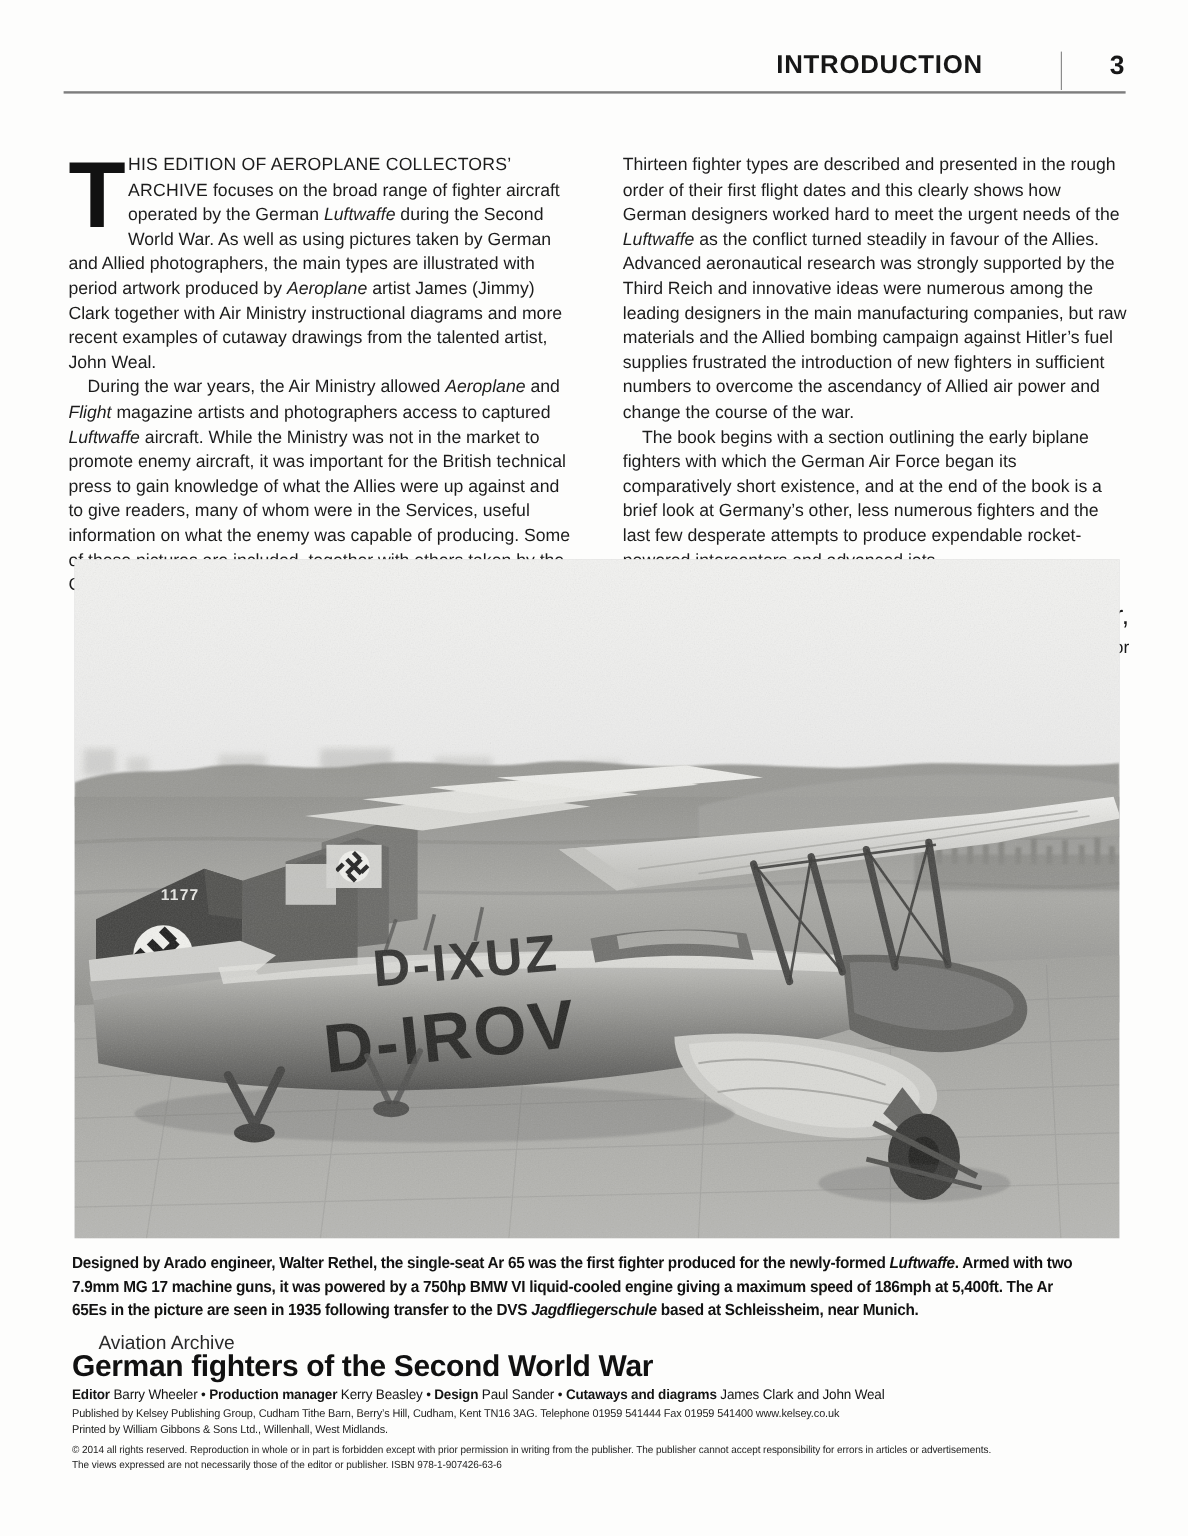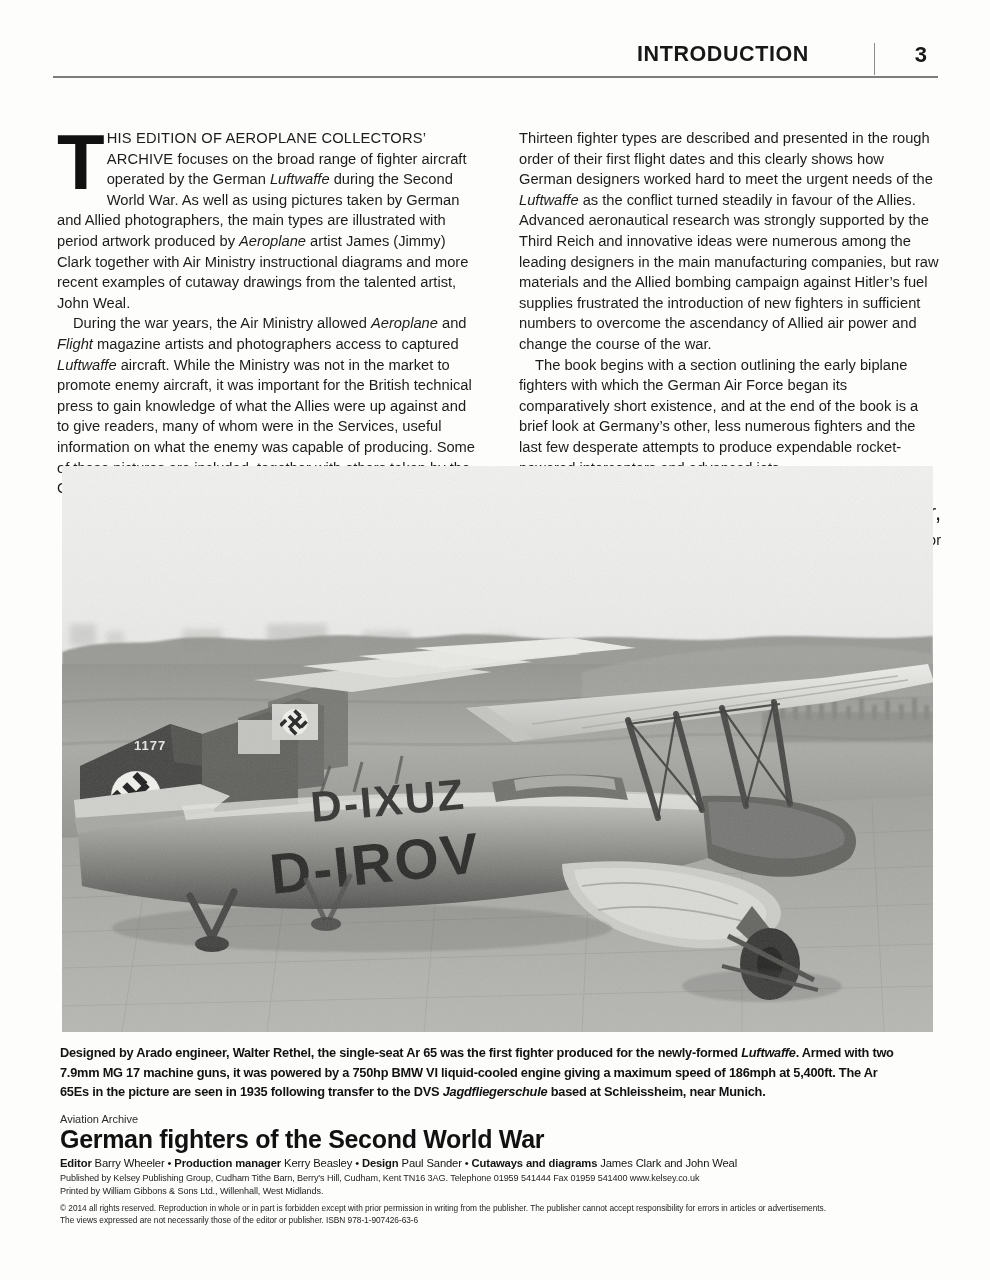--- a/index.html
+++ b/index.html
@@ -18,21 +18,21 @@
 
   .page {
     position: absolute;
     inset: 0;
     background: #fdfdfc;
   }
 
   
   .runhead {
     position: absolute;
-    left: 43px;
+    left: 53px;
     top: 42px;
     width: 884px;
     height: 36px;
     text-align: center;
   }
   .runhead-title {
     position: absolute;
     right: 118px;
     top: 0;
     font-size: 21.5px;
@@ -157,24 +157,25 @@
 
   
   .colophon {
     position: absolute;
     left: 60px;
     top: 1112px;
     width: 880px;
     color: #1a1a1a;
   }
   .colophon-series {
-    font-size: 11px;
+    font-size: 16px;
     line-height: 15px;
     font-weight: 400;
     color: #2a2a2a;
+    margin-left: 22px;
   }
   .colophon-title {
     font-size: 25px;
     line-height: 23px;
     font-weight: bold;
     letter-spacing: -0.3px;
     color: #111;
     margin-top: 1px;
   }
   .colophon-credits {

